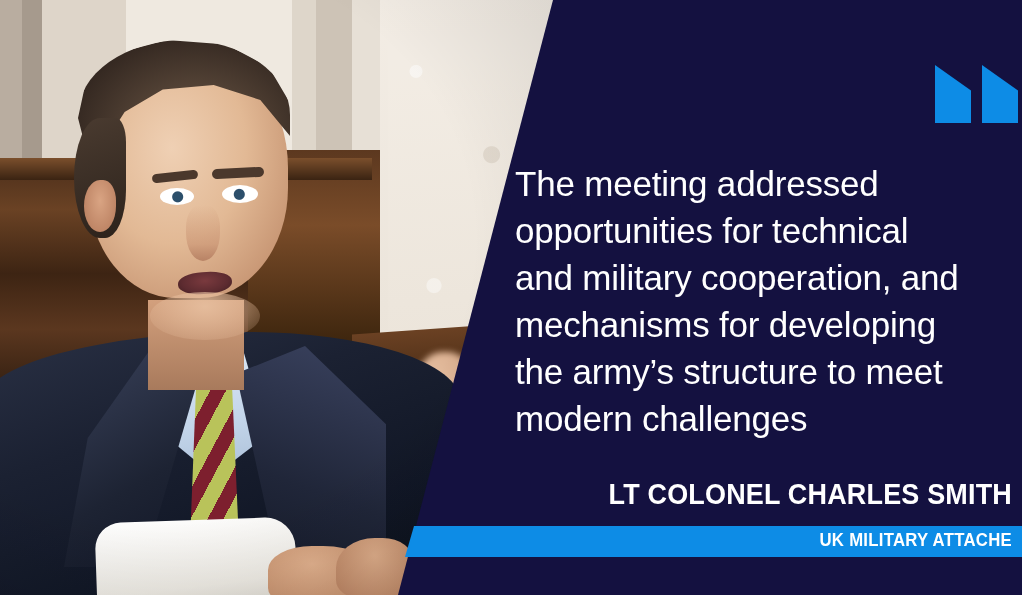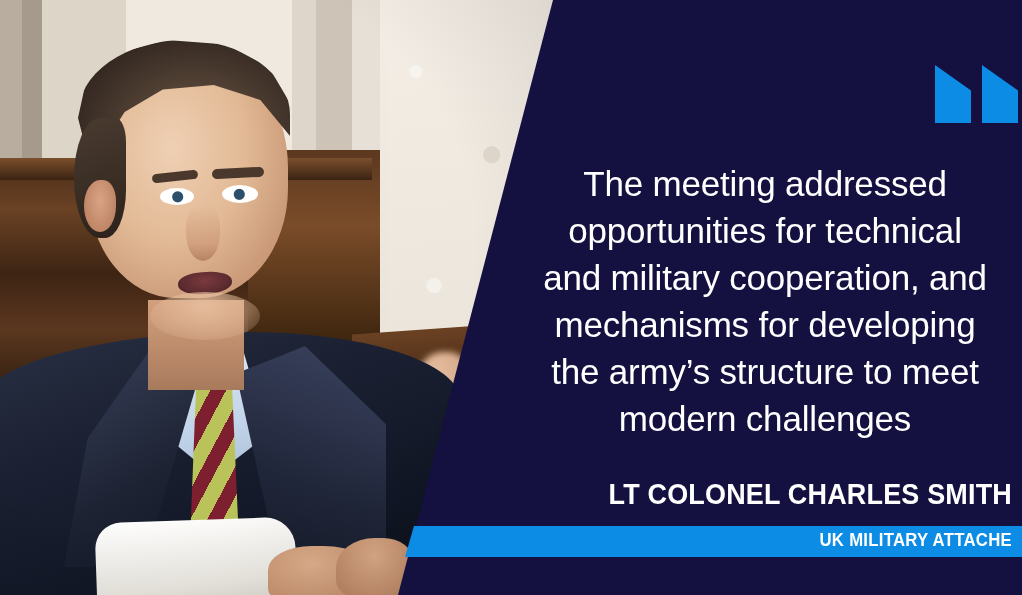--- a/index.html
+++ b/index.html
@@ -191,21 +191,21 @@
     width:36px; height:58px;
     background:#0d8ce6;
     clip-path:polygon(0% 0%, 100% 44%, 100% 100%, 0% 100%);
   }
 
   
   .quote-text{
     position:absolute;
     right:7px; top:160px;
     width:500px;
-    text-align:center;
+    text-align:left;
     color:#ffffff;
     font-size:35px;
     line-height:47px;
     font-weight:400;
     letter-spacing:-0.2px;
     white-space:pre-line;
   }
 
   
   .attrib-name{

